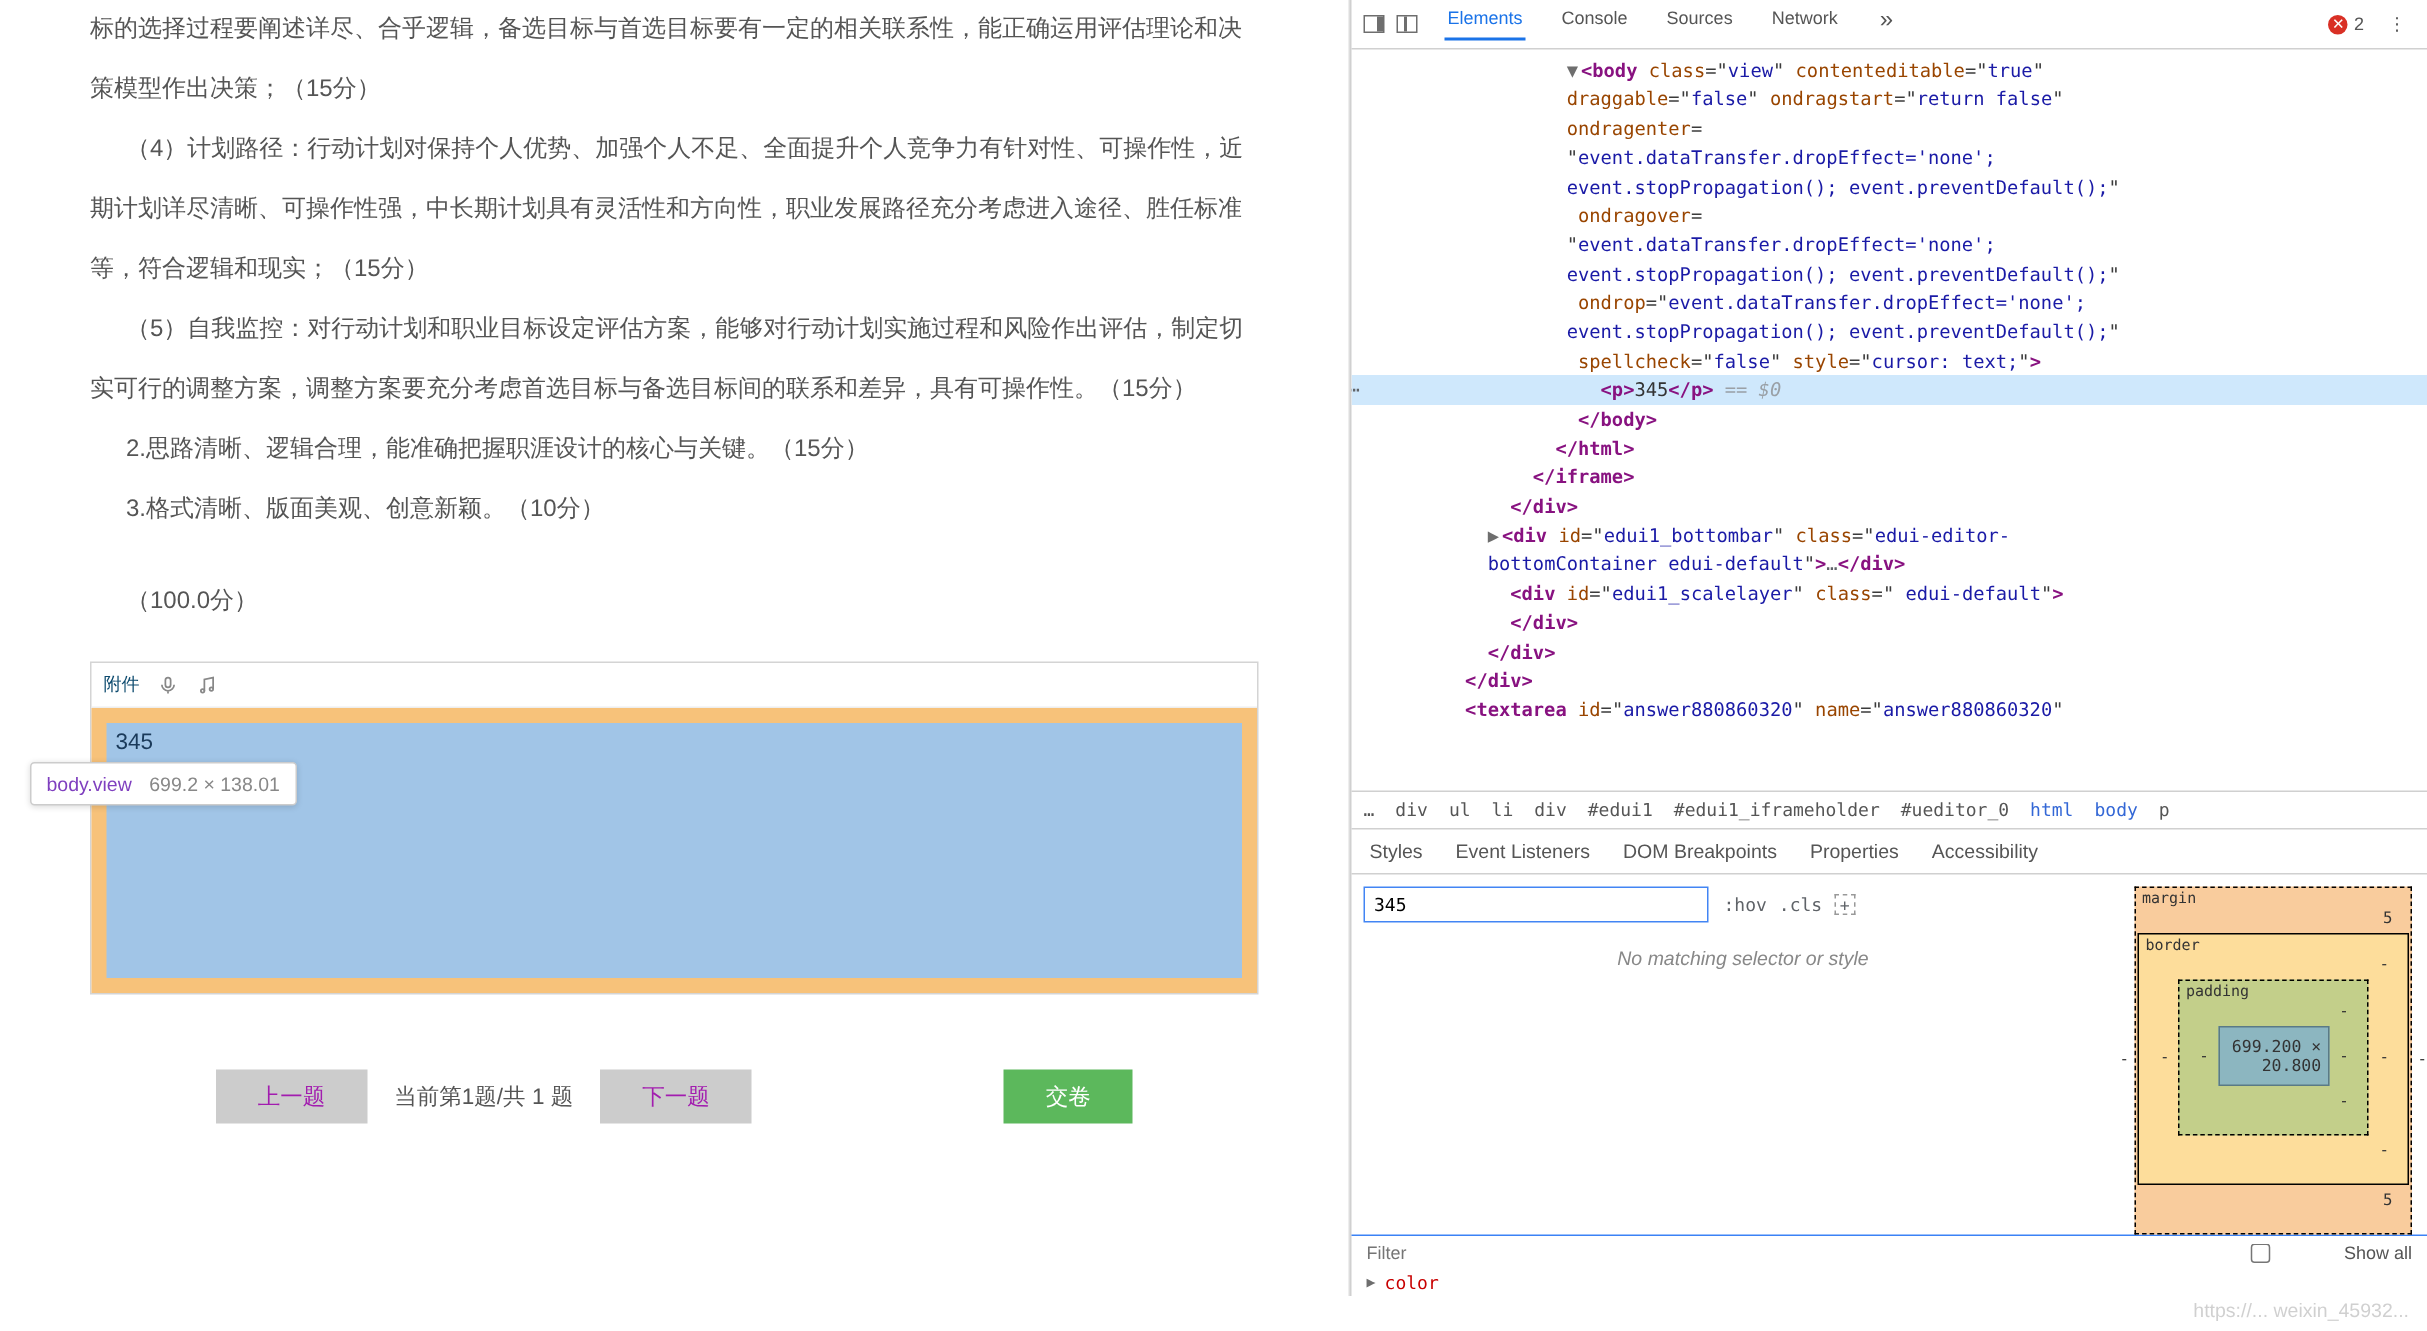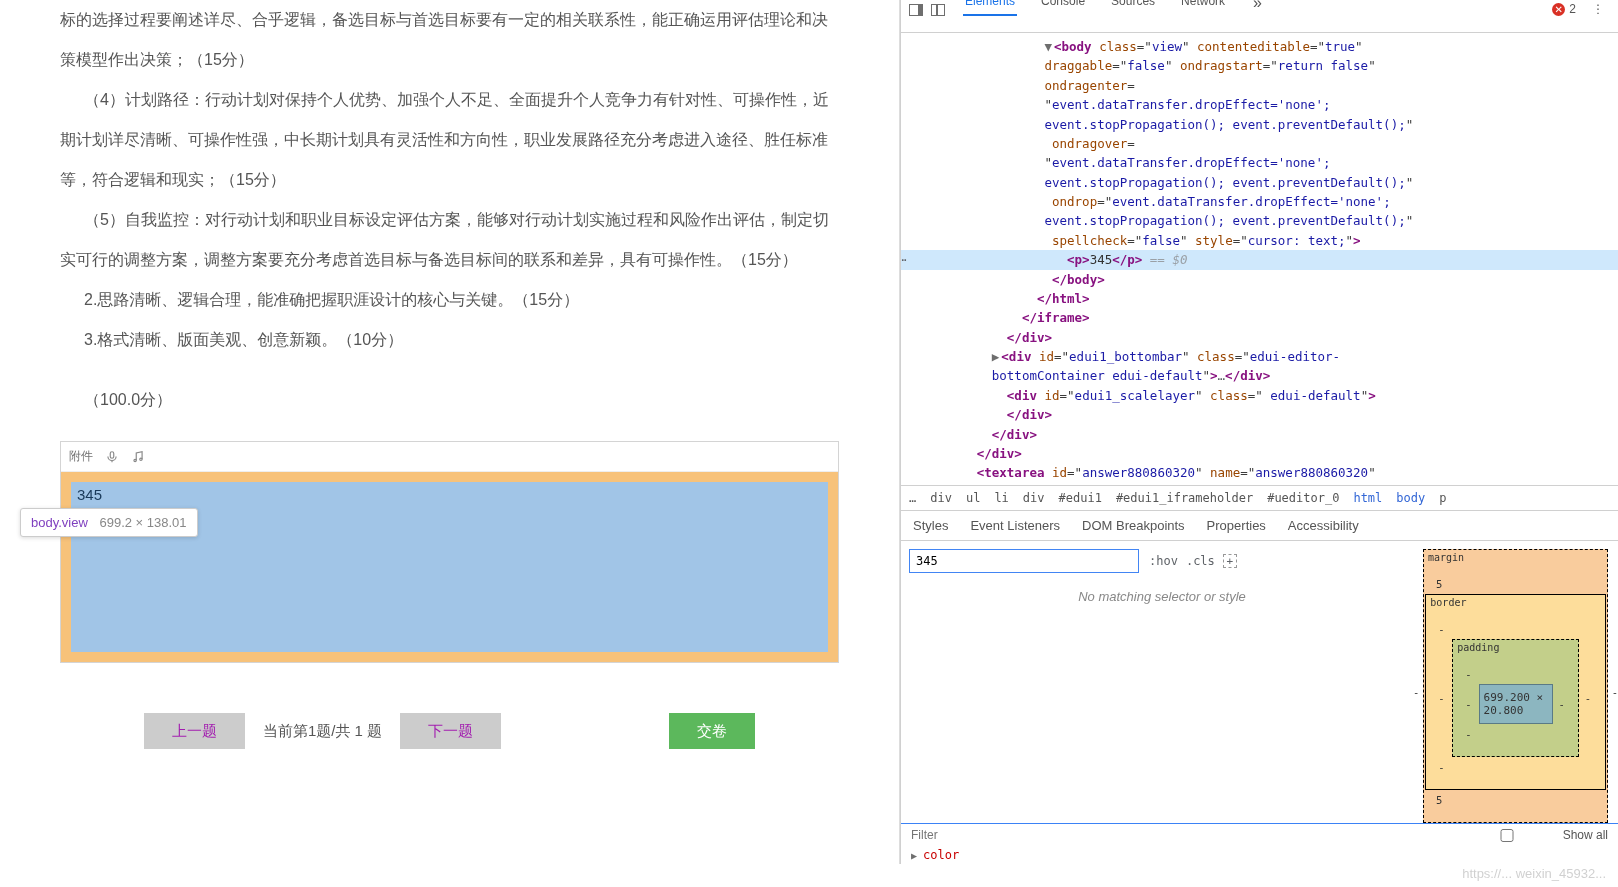--- a/index.html
+++ b/index.html
@@ -4,33 +4,33 @@
 <style>
 * { box-sizing: border-box; margin: 0; padding: 0; }
 body { font-family: -apple-system, "Segoe UI", Arial, sans-serif; font-size: 13px; color: #333; overflow: hidden; }
 .root { display: flex; width: 1618px; height: 864px; }
 .left-pane { width: 900px; height: 100%; position: relative; background: #fff; overflow-y: scroll; border-right: 1px solid #ddd; }
 .left-content { padding: 0 60px 0 60px; }
 .doc-text p { font-size: 16px; color: #555; line-height: 2.5; margin: 0; }
 .doc-indent { text-indent: 1.5em; }
 .score-block { margin-top: 30px; font-size: 16px; color: #555; }
 .editor-wrap { margin: 30px 0 20px 0; border: 1px solid #d4d4d4; }
-.editor-toolbar { height: 30px; border-bottom: 1px solid #eee; display: flex; align-items: center; padding: 0 8px; gap: 12px; color: #737373; font-size: 12px; }
+.editor-toolbar { height: 30px; border-bottom: 1px solid #eee; display: flex; align-items: center; padding: 0 8px; gap: 12px; color: #0c4a6e; font-size: 12px; }
 .editor-body { position: relative; min-height: 190px; padding: 10px; background: #f7c27a; }
 .editor-inner { background: #a1c5e7; min-height: 170px; padding: 4px 6px; font-size: 15px; color: #1a3a5a; }
 .tooltip-box { position: absolute; left: 20px; top: 508px; background: #fff; border: 1px solid #ccc; border-radius: 3px; padding: 6px 10px; font-size: 13px; box-shadow: 0 1px 4px rgba(0,0,0,.15); z-index: 50; }
 .tooltip-box .sel { color: #7f3fbf; font-weight: 500; }
 .tooltip-box .dim { color: #888; margin-left: 8px; }
 .nav-bar { display: flex; align-items: center; justify-content: center; gap: 18px; padding: 30px 0 40px 0; }
 .btn { display: inline-flex; align-items: center; justify-content: center; height: 36px; padding: 0 28px; font-size: 15px; border: none; cursor: pointer; }
 .btn-gray { background: #ccc; color: #a21caf; }
 .btn-green { background: #5cb85c; color: #fff; margin-left: 150px; }
 .nav-text { font-size: 15px; color: #555; }
 .right-pane { flex: 1; height: 100%; background: #fff; display: flex; flex-direction: column; border-left: 1px solid #d0d0d0; }
-.dt-topbar { height: 30px; display: flex; align-items: flex-end; border-bottom: 1px solid #d0d0d0; padding: 16px 8px; font-size: 12px; color: #555; }
+.dt-topbar { height: 30px; display: flex; align-items: center; border-bottom: 1px solid #d0d0d0; padding: 16px 8px; font-size: 12px; color: #555; }
 .dt-topbar .dock-icons { display: flex; gap: 8px; color: #6e6e6e; margin-right: 18px; }
 .dt-topbar .dock-icons span { border: 1.5px solid #6e6e6e; width: 14px; height: 12px; display: inline-block; position: relative; }
 .dt-topbar .dock-icons .dock-right::after { content:""; position:absolute; right:0; top:0; bottom:0; width:4px; background:#6e6e6e; }
 .dt-topbar .dock-icons .dock-sep::after { content:""; position:absolute; left:4px; top:0; bottom:0; width:1.5px; background:#6e6e6e; }
 .dt-tabs { display: flex; gap: 22px; }
 .dt-tabs .tab { padding: 0 2px 6px 2px; cursor: pointer; }
 .dt-tabs .tab.active { color: #1a73e8; border-bottom: 2px solid #1a73e8; }
 .dt-topbar .spacer { flex: 1; }
 .err-badge { display: flex; align-items: center; gap: 4px; color: #555; margin-right: 10px; }
 .err-badge .dot { width: 13px; height: 13px; border-radius: 50%; background: #d93025; color:#fff; display:inline-flex; align-items:center; justify-content:center; font-size:10px; }
@@ -54,21 +54,21 @@
 .styles-tabs { height: 30px; display: flex; align-items: center; gap: 22px; padding: 0 12px; font-size: 13px; color: #555; border-bottom: 1px solid #d0d0d0; }
 .styles-tabs .stab { cursor: pointer; }
 .styles-body { flex: 0 0 auto; display: flex; min-height: 200px; }
 .styles-left { flex: 1; padding: 8px; }
 .filter-row { display: flex; align-items: center; gap: 10px; }
 .filter-row input { width: 230px; height: 24px; border: 1px solid #4285f4; padding: 2px 6px; font-family: Menlo, Consolas, monospace; font-size: 12px; outline: none; }
 .pseudo-btns { font-family: Menlo, Consolas, monospace; font-size: 12px; color: #5f6368; display: flex; gap: 8px; align-items: center; }
 .pseudo-btns .plus-box { border: 1px dashed #999; width: 14px; height: 14px; display: inline-flex; align-items: center; justify-content: center; font-size: 11px; }
 .no-match { text-align: center; font-style: italic; color: #888; font-size: 13px; margin-top: 16px; }
 .box-model { width: 185px; margin: 8px 10px 0 0; font-family: Menlo, Consolas, monospace; font-size: 10.5px; }
-.bm { border: 1px dashed #000; padding: 28px 12px 16px 12px; text-align: left; position: relative; }
+.bm { border: 1px dashed #000; padding: 14px 12px 16px 12px; text-align: right; position: relative; }
 .bm-label { position: absolute; top: 2px; left: 4px; font-size: 10px; }
 .bm-margin { background: #f9cc9d; }
 .bm-border { background: #fddd9b; border-style: solid; }
 .bm-padding { background: #c3cf8a; border-style: dashed; }
 .bm-content { background: #8cb6c0; padding: 6px 4px; border: 1px solid #5a7a86; font-size: 11px; }
 .bm-num-top { margin-bottom: 4px; }
 .bm-num-bot { margin-top: 4px; }
 .bm-row { display: flex; align-items: center; justify-content: center; gap: 6px; }
 .bm-side { width: 12px; }
 .styles-bottom { border-top: 1px solid #3b82f6; display: flex; flex-direction: column; }

